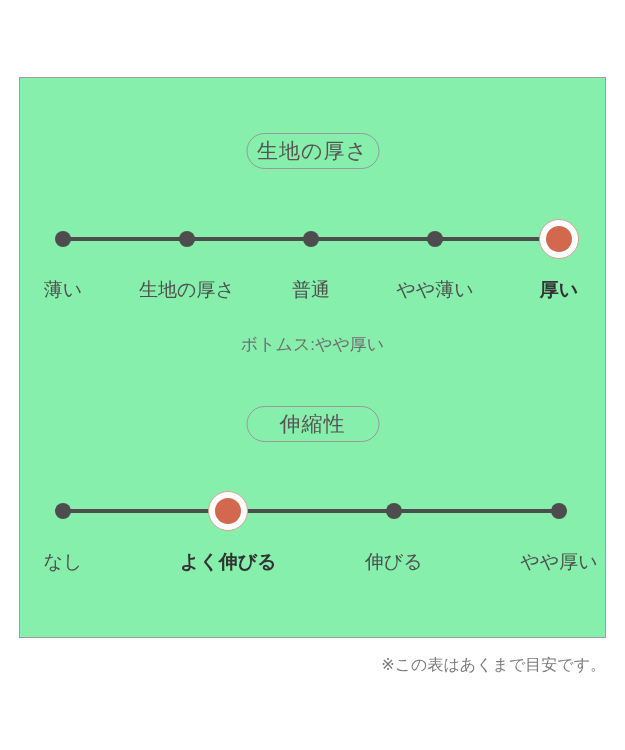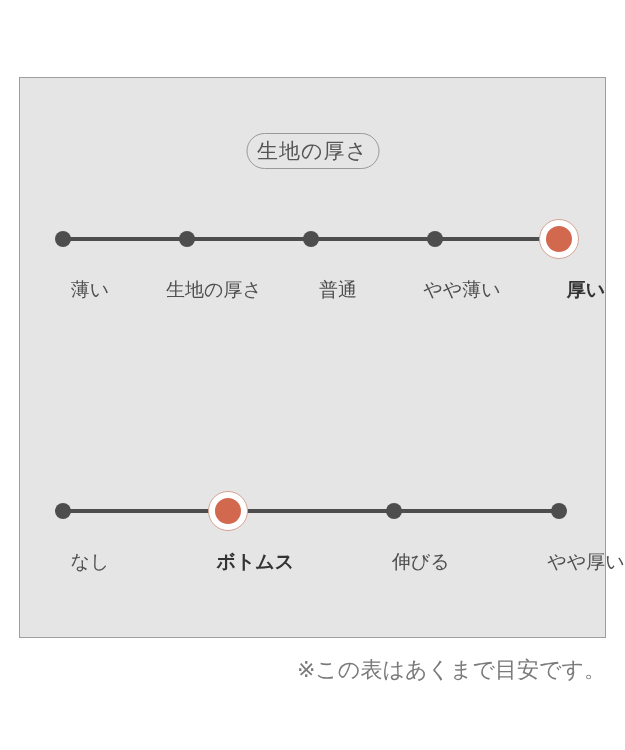--- a/index.html
+++ b/index.html
@@ -9,21 +9,21 @@
     width: 625px; height: 750px;
     background: #ffffff;
     font-family: "Liberation Sans", "DejaVu Sans", sans-serif;
     overflow: hidden;
   }
   .panel {
     position: absolute;
     left: 19px; top: 77px;
     width: 585px; height: 559px;
     border: 1px solid #9e9e9e;
-    background: #e5e5e5;
+    background: #86efac;
   }
   .pill {
     position: absolute;
     left: 50%; transform: translateX(-50%);
     width: 131px; height: 34px;
     border: 1.5px solid #999999;
     border-radius: 19px;
     display: flex; align-items: center; justify-content: center;
   }
   .pill-1 { top: 55px; }
@@ -57,32 +57,32 @@
     border-radius: 50%;
     box-sizing: border-box;
     background: #ffffff;
   }
   .stop.selected .dot { z-index: 2; }
   .ring { z-index: 1; }
   .lbl {
     position: absolute; left: 0; top: 38px;
     transform: translateX(-50%);
     white-space: nowrap;
-    font-size: 19px; color: #4f4f4f; font-weight: 500; margin-left: 27px;
+    font-size: 19px; color: #4f4f4f; font-weight: 500;
   }
   .lbl.bold { font-weight: 700; color: #333333; }
   .note {
     position: absolute; left: 50%; top: 255px;
     transform: translateX(-50%);
     font-size: 17px; color: #6f6f6f;
     white-space: nowrap;
   }
   .footer {
     position: absolute; right: 19px; top: 655px;
-    font-size: 22px; color: #7a7a7a;
+    font-size: 16px; color: #7a7a7a;
     white-space: nowrap;
   }
 </style>
 </head>
 <body>
 
 <div class="page">
   <div class="panel">
 
     <div class="pill pill-1">
@@ -107,32 +107,36 @@
         <span class="dot"></span>
         <span class="lbl">やや薄い</span>
       </div>
       <div class="stop selected" style="left:100%">
         <span class="ring"></span>
         <span class="dot"></span>
         <span class="lbl bold">厚い</span>
       </div>
     </div>
 
+    <div class="note">ボトムス:やや厚い</div>
 
+    <div class="pill pill-2">
+      <span class="pill-text">伸縮性</span>
+    </div>
 
     <div class="scale scale-2">
       <div class="track"></div>
       <div class="stop" style="left:0%">
         <span class="dot"></span>
         <span class="lbl">なし</span>
       </div>
       <div class="stop selected" style="left:33.333%">
         <span class="ring"></span>
         <span class="dot"></span>
-        <span class="lbl bold">ボトムス</span>
+        <span class="lbl bold">よく伸びる</span>
       </div>
       <div class="stop" style="left:66.667%">
         <span class="dot"></span>
         <span class="lbl">伸びる</span>
       </div>
       <div class="stop" style="left:100%">
         <span class="dot"></span>
         <span class="lbl">やや厚い</span>
       </div>
     </div>

